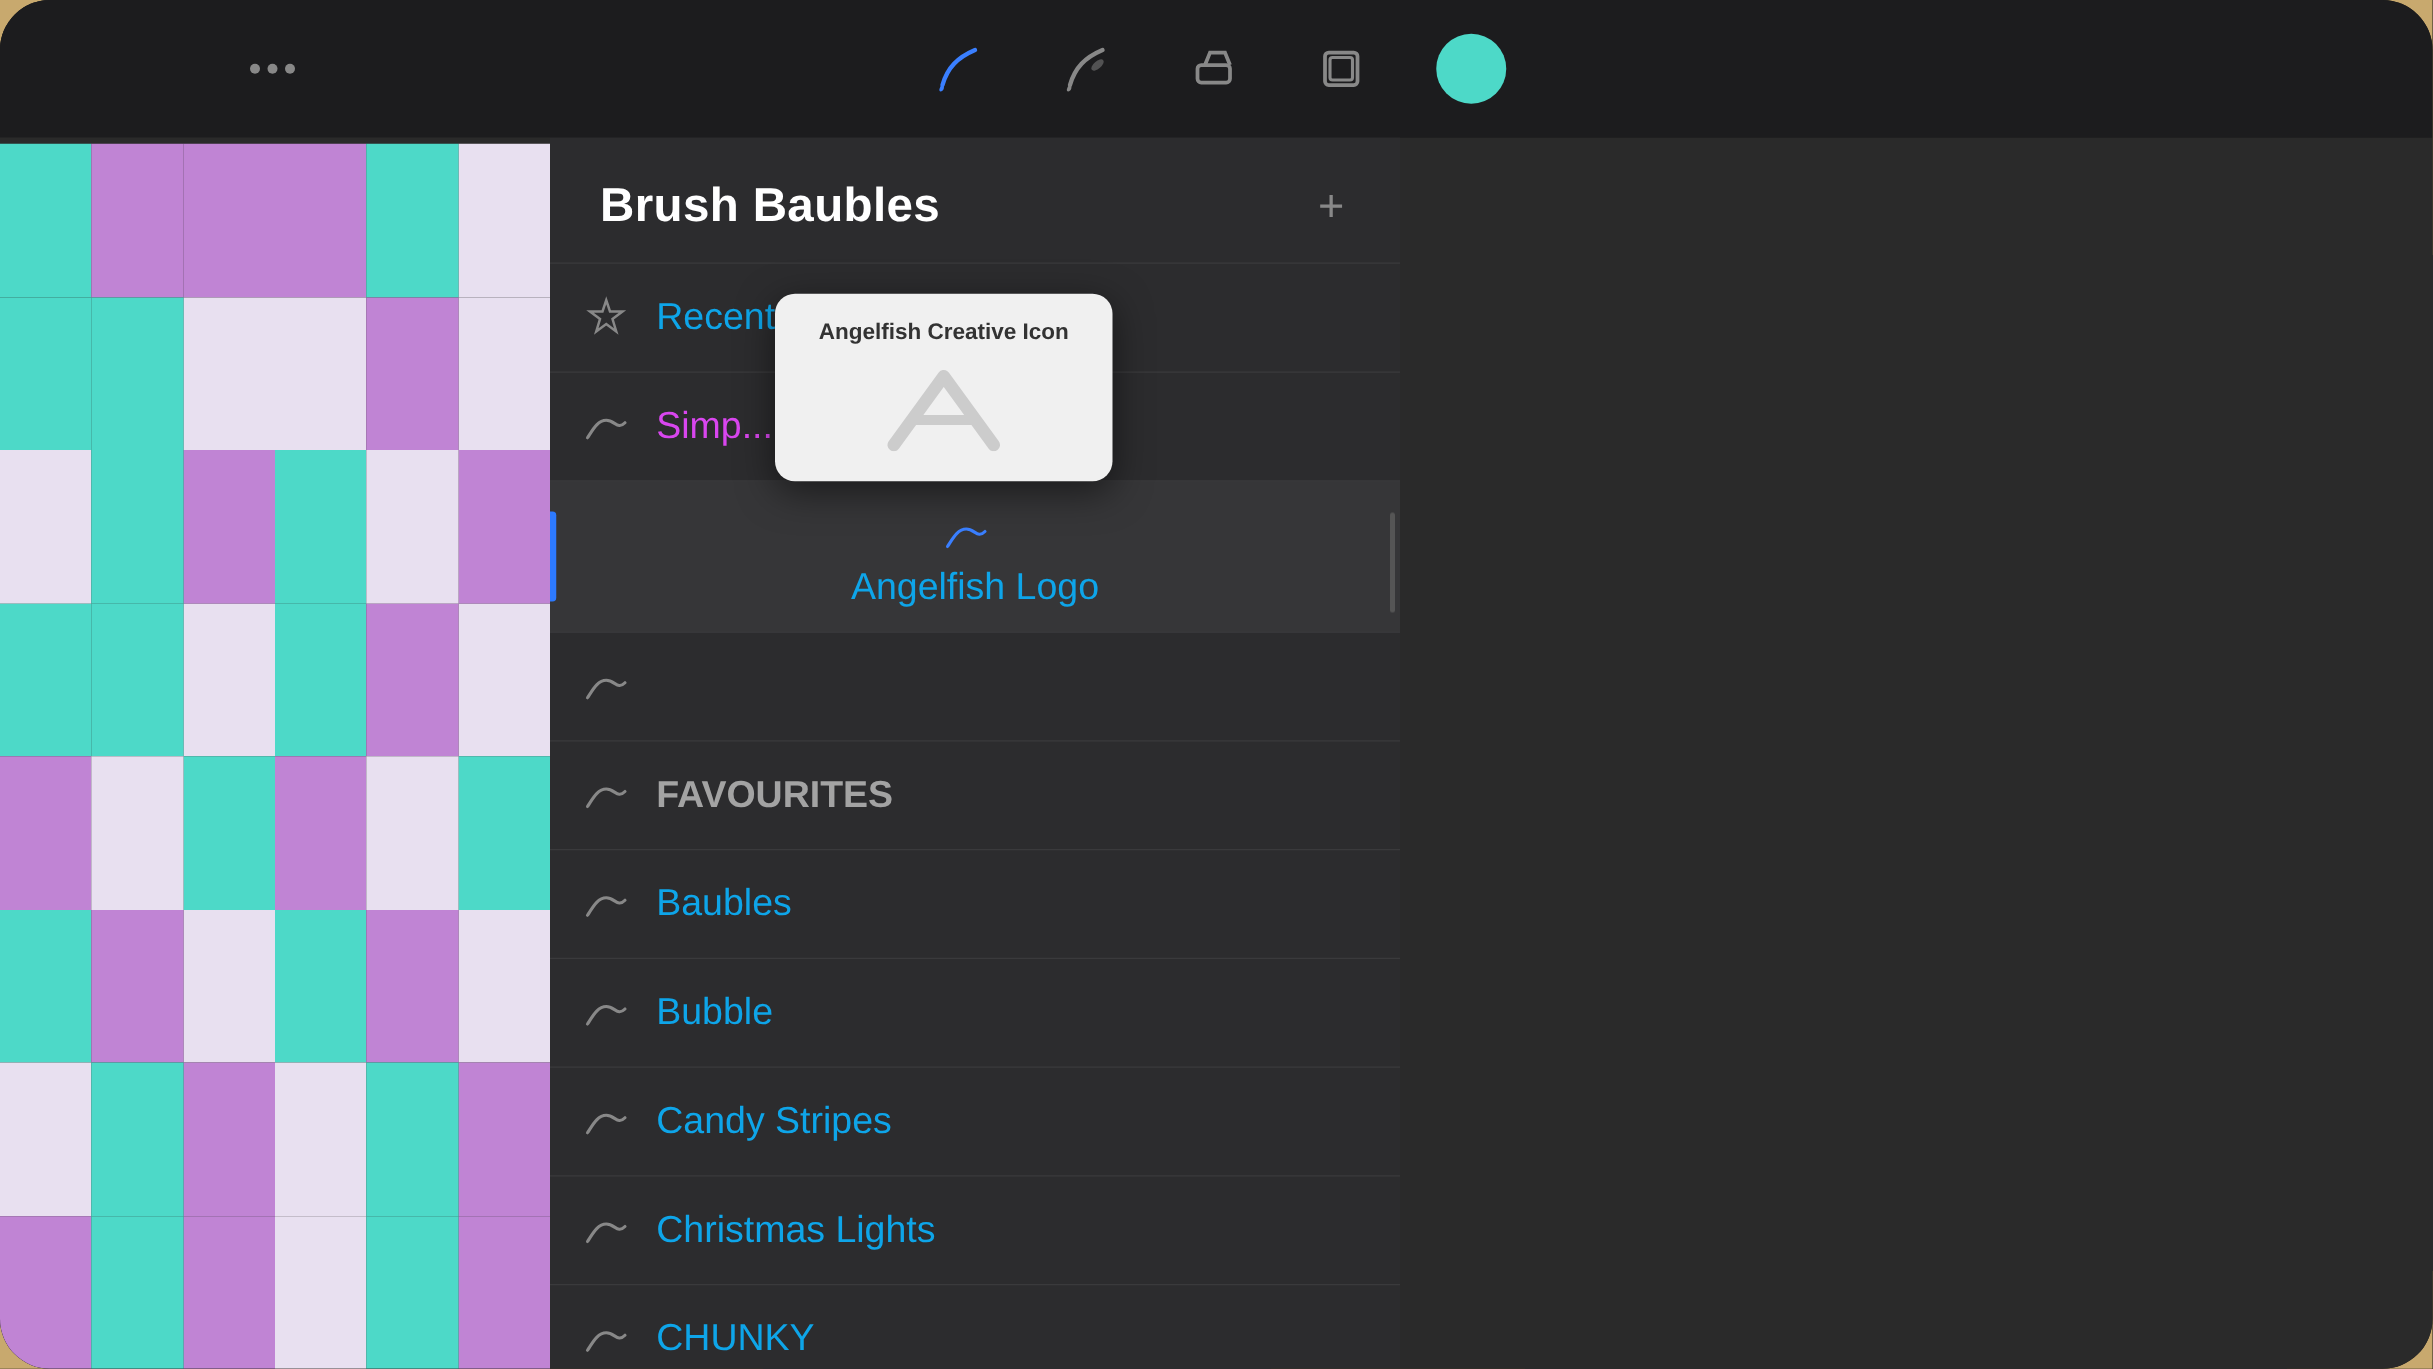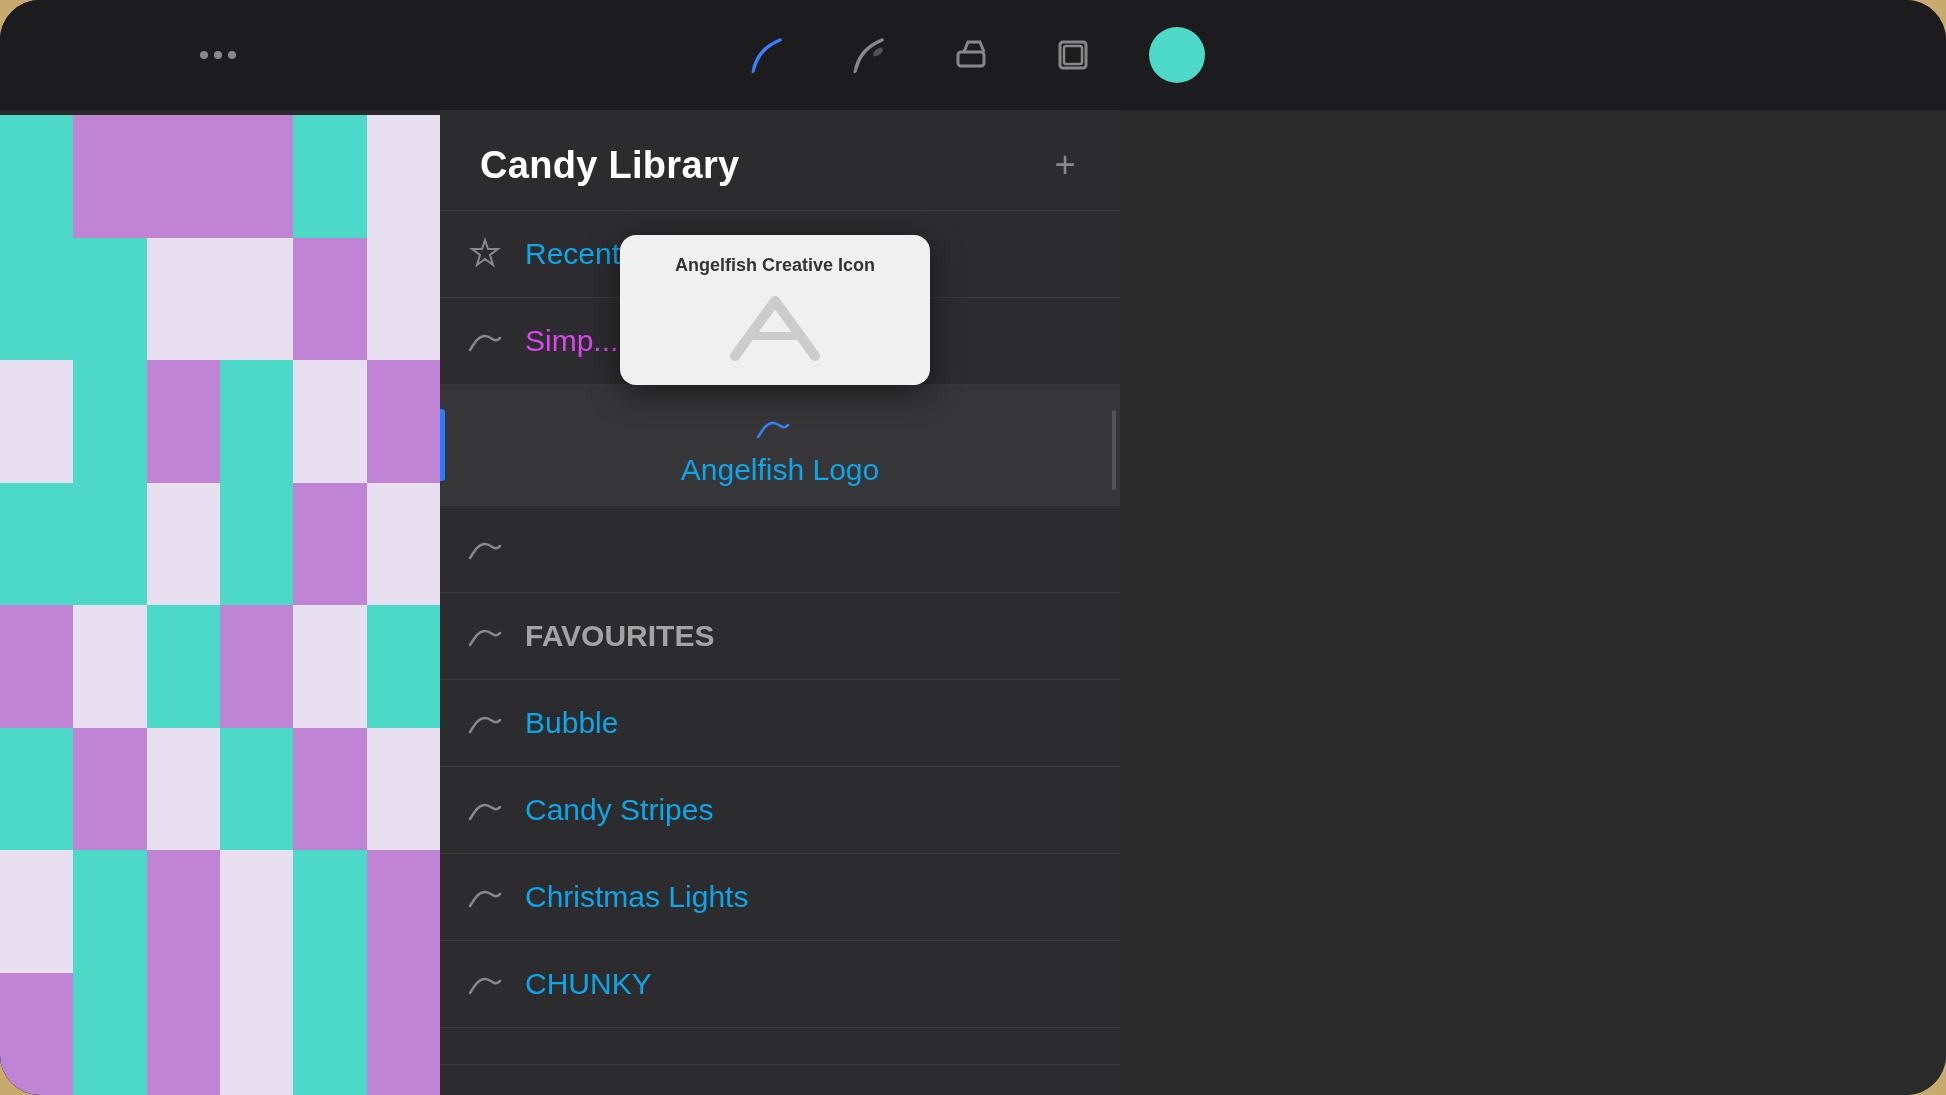--- a/index.html
+++ b/index.html
@@ -193,21 +193,21 @@
       height: 60%;
       background: #2d7aff;
       border-radius: 0 3px 3px 0;
     }
 
     
     .brush-preview-tooltip {
       position: absolute;
       top: 235px;
       left: 620px;
-      width: 310px;
+      width: 270px;
       height: 150px;
       background: #f0f0f0;
       border-radius: 16px;
       z-index: 50;
       display: flex;
       flex-direction: column;
       align-items: center;
       justify-content: center;
       box-shadow: 0 8px 30px rgba(0,0,0,0.5);
       overflow: hidden;
@@ -355,21 +355,21 @@
       </div>
 
       <div class="color-circle"></div>
     </div>
   </div>
 
   <div class="right-area"></div>
 
   <div class="brush-library-panel">
     <div class="panel-header">
-      <span class="panel-title">Candy Library</span>
+      <span class="panel-title">Brush Baubles</span>
       <div class="add-button">+</div>
     </div>
 
     <div class="brush-list">
 
       <div class="brush-item">
         <div class="brush-icon">
           <svg viewBox="0 0 38 38" fill="none">
             <path d="M19 5 L22 14 H32 L24 20 L27 30 L19 24 L11 30 L14 20 L6 14 H16 Z" stroke="#888" stroke-width="2" fill="none"></path>
           </svg>
@@ -406,20 +406,28 @@
 
       <div class="brush-item">
         <div class="brush-icon">
           <svg viewBox="0 0 38 38" fill="none">
             <path d="M4 28 C8 22, 12 14, 19 14 C26 14, 28 22, 34 16" stroke="#888" stroke-width="2.5" stroke-linecap="round" fill="none"></path>
           </svg>
         </div>
         <span class="brush-name category">FAVOURITES</span>
       </div>
 
+      <div class="brush-item">
+        <div class="brush-icon">
+          <svg viewBox="0 0 38 38" fill="none">
+            <path d="M4 28 C8 22, 12 14, 19 14 C26 14, 28 22, 34 16" stroke="#888" stroke-width="2.5" stroke-linecap="round" fill="none"></path>
+          </svg>
+        </div>
+        <span class="brush-name">Baubles</span>
+      </div>
 
       <div class="brush-item">
         <div class="brush-icon">
           <svg viewBox="0 0 38 38" fill="none">
             <path d="M4 28 C8 22, 12 14, 19 14 C26 14, 28 22, 34 16" stroke="#888" stroke-width="2.5" stroke-linecap="round" fill="none"></path>
           </svg>
         </div>
         <span class="brush-name">Bubble</span>
       </div>
 

